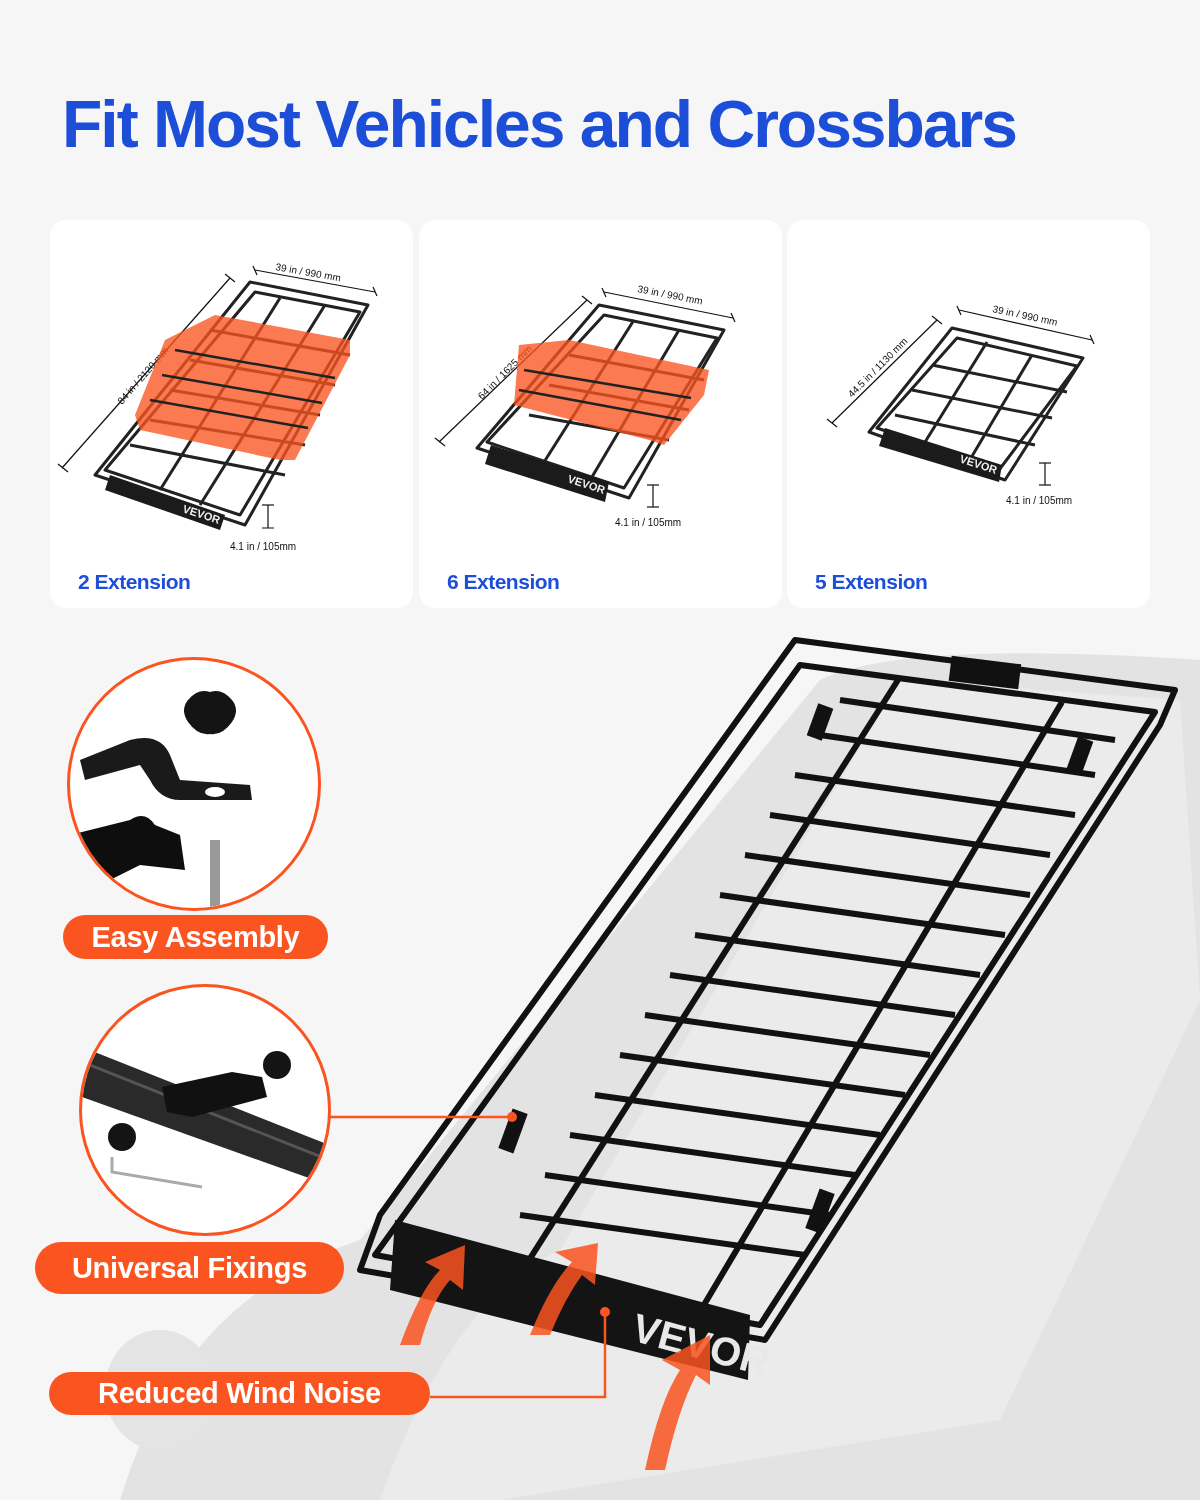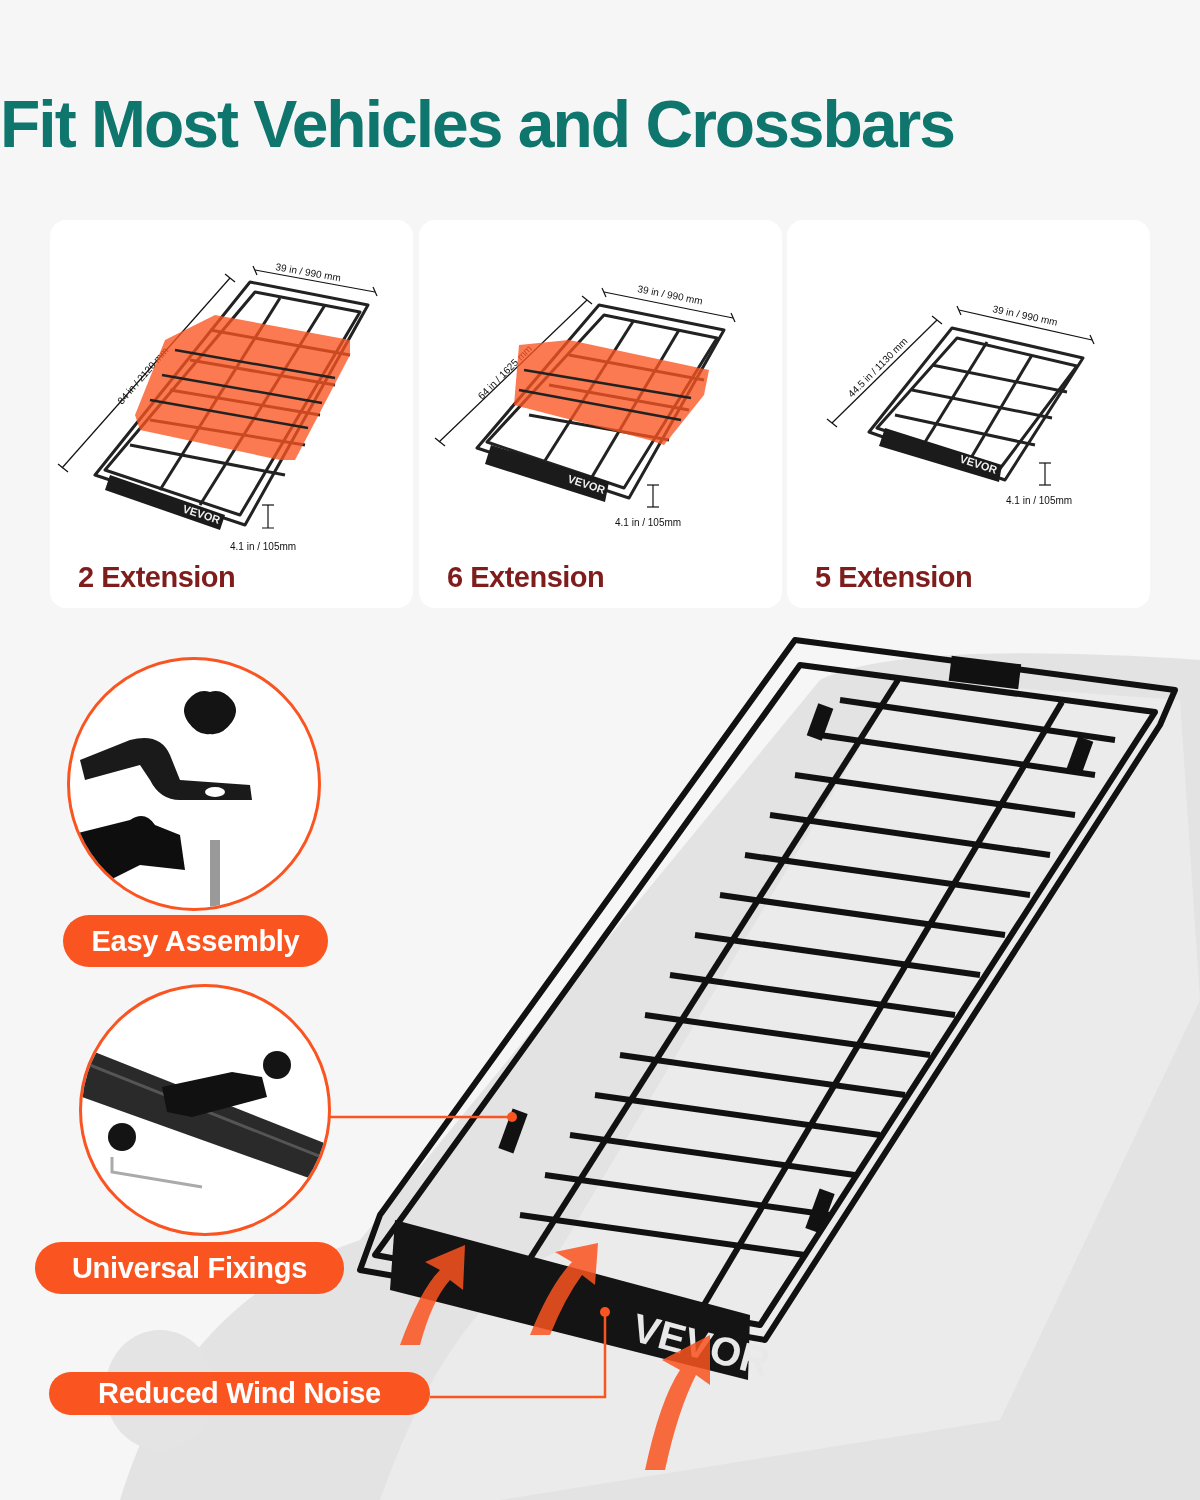--- a/index.html
+++ b/index.html
@@ -1,24 +1,24 @@
 <!DOCTYPE html>
 <html><head>
 <meta charset="utf-8">
 <style>
   * { box-sizing: border-box; margin: 0; padding: 0; }
   html, body { width: 1200px; height: 1500px; overflow: hidden; }
   body { background: #f6f6f6; font-family: "Liberation Sans", "DejaVu Sans", sans-serif; position: relative; }
 
-  .title { position: absolute; top: 86px; left: 0; width: 1016px; text-align: left;
-    font-size: 66px; font-weight: 700; letter-spacing: -2px; color: #0f766e; }
+  .title { position: absolute; top: 86px; left: 0; width: 1016px; text-align: right;
+    font-size: 66px; font-weight: 700; letter-spacing: -2px; color: #1d4ed8; }
 
   .card { position: absolute; top: 220px; width: 363px; height: 388px; background: #ffffff; border-radius: 16px; overflow: hidden; }
   .card svg { position: absolute; left: 0; top: 0; }
-  .card-label { position: absolute; left: 28px; bottom: 14px; font-size: 29px; font-weight: 700; color: #7f1d1d; letter-spacing: -0.5px; }
+  .card-label { position: absolute; left: 28px; bottom: 14px; font-size: 21px; font-weight: 700; color: #1d4ed8; letter-spacing: -0.5px; }
 
   .main-scene { position: absolute; left: 0; top: 620px; width: 1200px; height: 880px; }
 
   .circle { position: absolute; border-radius: 50%; border: 3px solid #fa5420; background: #fff; overflow: hidden; }
   .pill { position: absolute; background: #fa5420; color: #fff; font-weight: 700; border-radius: 30px;
     display: flex; align-items: center; justify-content: center; font-size: 29px; letter-spacing: -0.3px; }
 </style>
 </head>
 <body>
 
@@ -184,21 +184,21 @@
 
 <div class="circle" style="left:67px; top:657px; width:254px; height:254px;">
   <svg width="254" height="254" viewBox="0 0 254 254">
     <path d="M118,40 q10,-12 22,-8 q12,-4 22,8 q8,10 0,22 q-10,14 -22,12 q-12,2 -22,-12 q-8,-12 0,-22 z" fill="#141414"></path>
     <path d="M10,100 L60,80 Q90,72 100,95 L110,120 L180,125 L182,140 L110,140 Q90,140 80,120 L70,105 L15,120 Z" fill="#1a1a1a"></path>
     <ellipse cx="145" cy="132" rx="10" ry="5" fill="#fff"></ellipse>
     <path d="M0,175 L60,160 Q75,150 85,165 L110,175 L115,210 L70,205 L40,220 L0,215 Z" fill="#0e0e0e"></path>
     <rect x="140" y="180" width="10" height="70" fill="#999"></rect>
   </svg>
 </div>
-<div class="pill" style="left:63px; top:915px; width:265px; height:52px;">Easy Assembly</div>
+<div class="pill" style="left:63px; top:915px; width:265px; height:44px;">Easy Assembly</div>
 
 <div class="circle" style="left:79px; top:984px; width:252px; height:252px;">
   <svg width="252" height="252" viewBox="0 0 252 252">
     <path d="M0,60 L252,160 L252,200 L0,110 Z" fill="#2a2a2a"></path>
     <path d="M0,75 L252,175" stroke="#555" stroke-width="3"></path>
     <path d="M80,100 L150,85 L180,90 L185,110 L110,130 L85,125 Z" fill="#111"></path>
     <circle cx="195" cy="78" r="14" fill="#141414"></circle>
     <circle cx="40" cy="150" r="14" fill="#141414"></circle>
     <path d="M30,170 L30,185 L120,200" stroke="#aaa" stroke-width="3" fill="none"></path>
   </svg>

